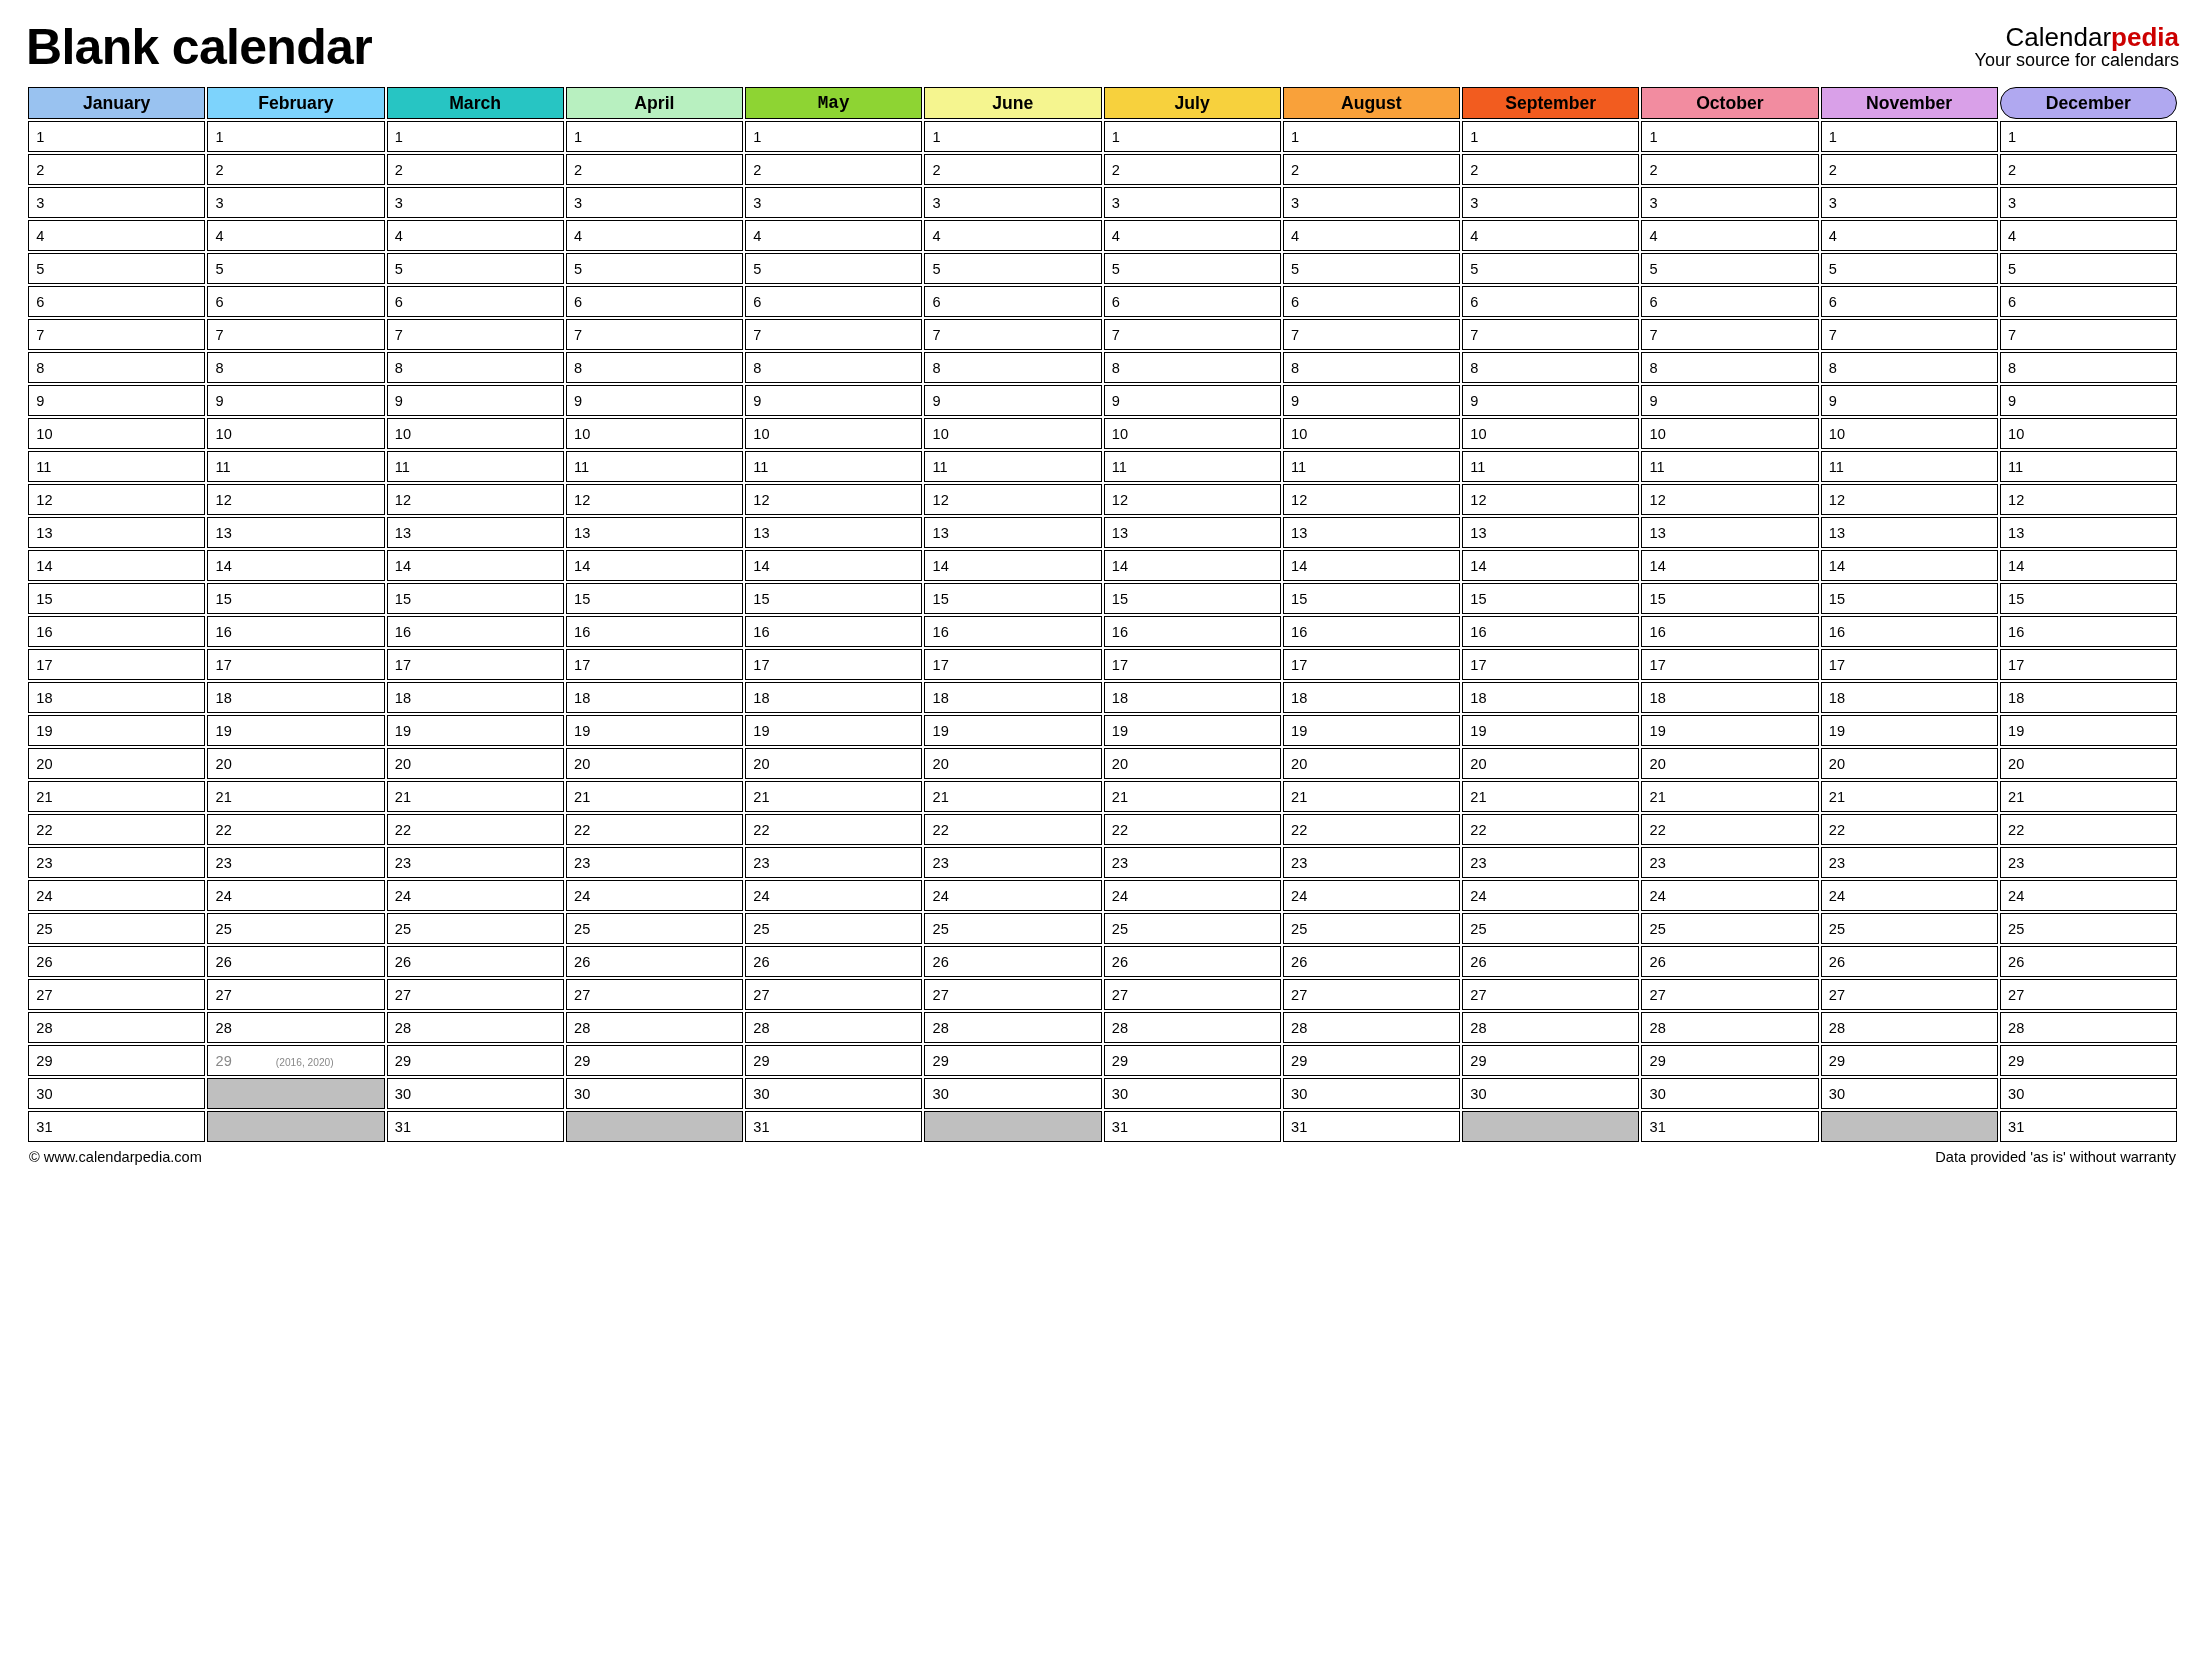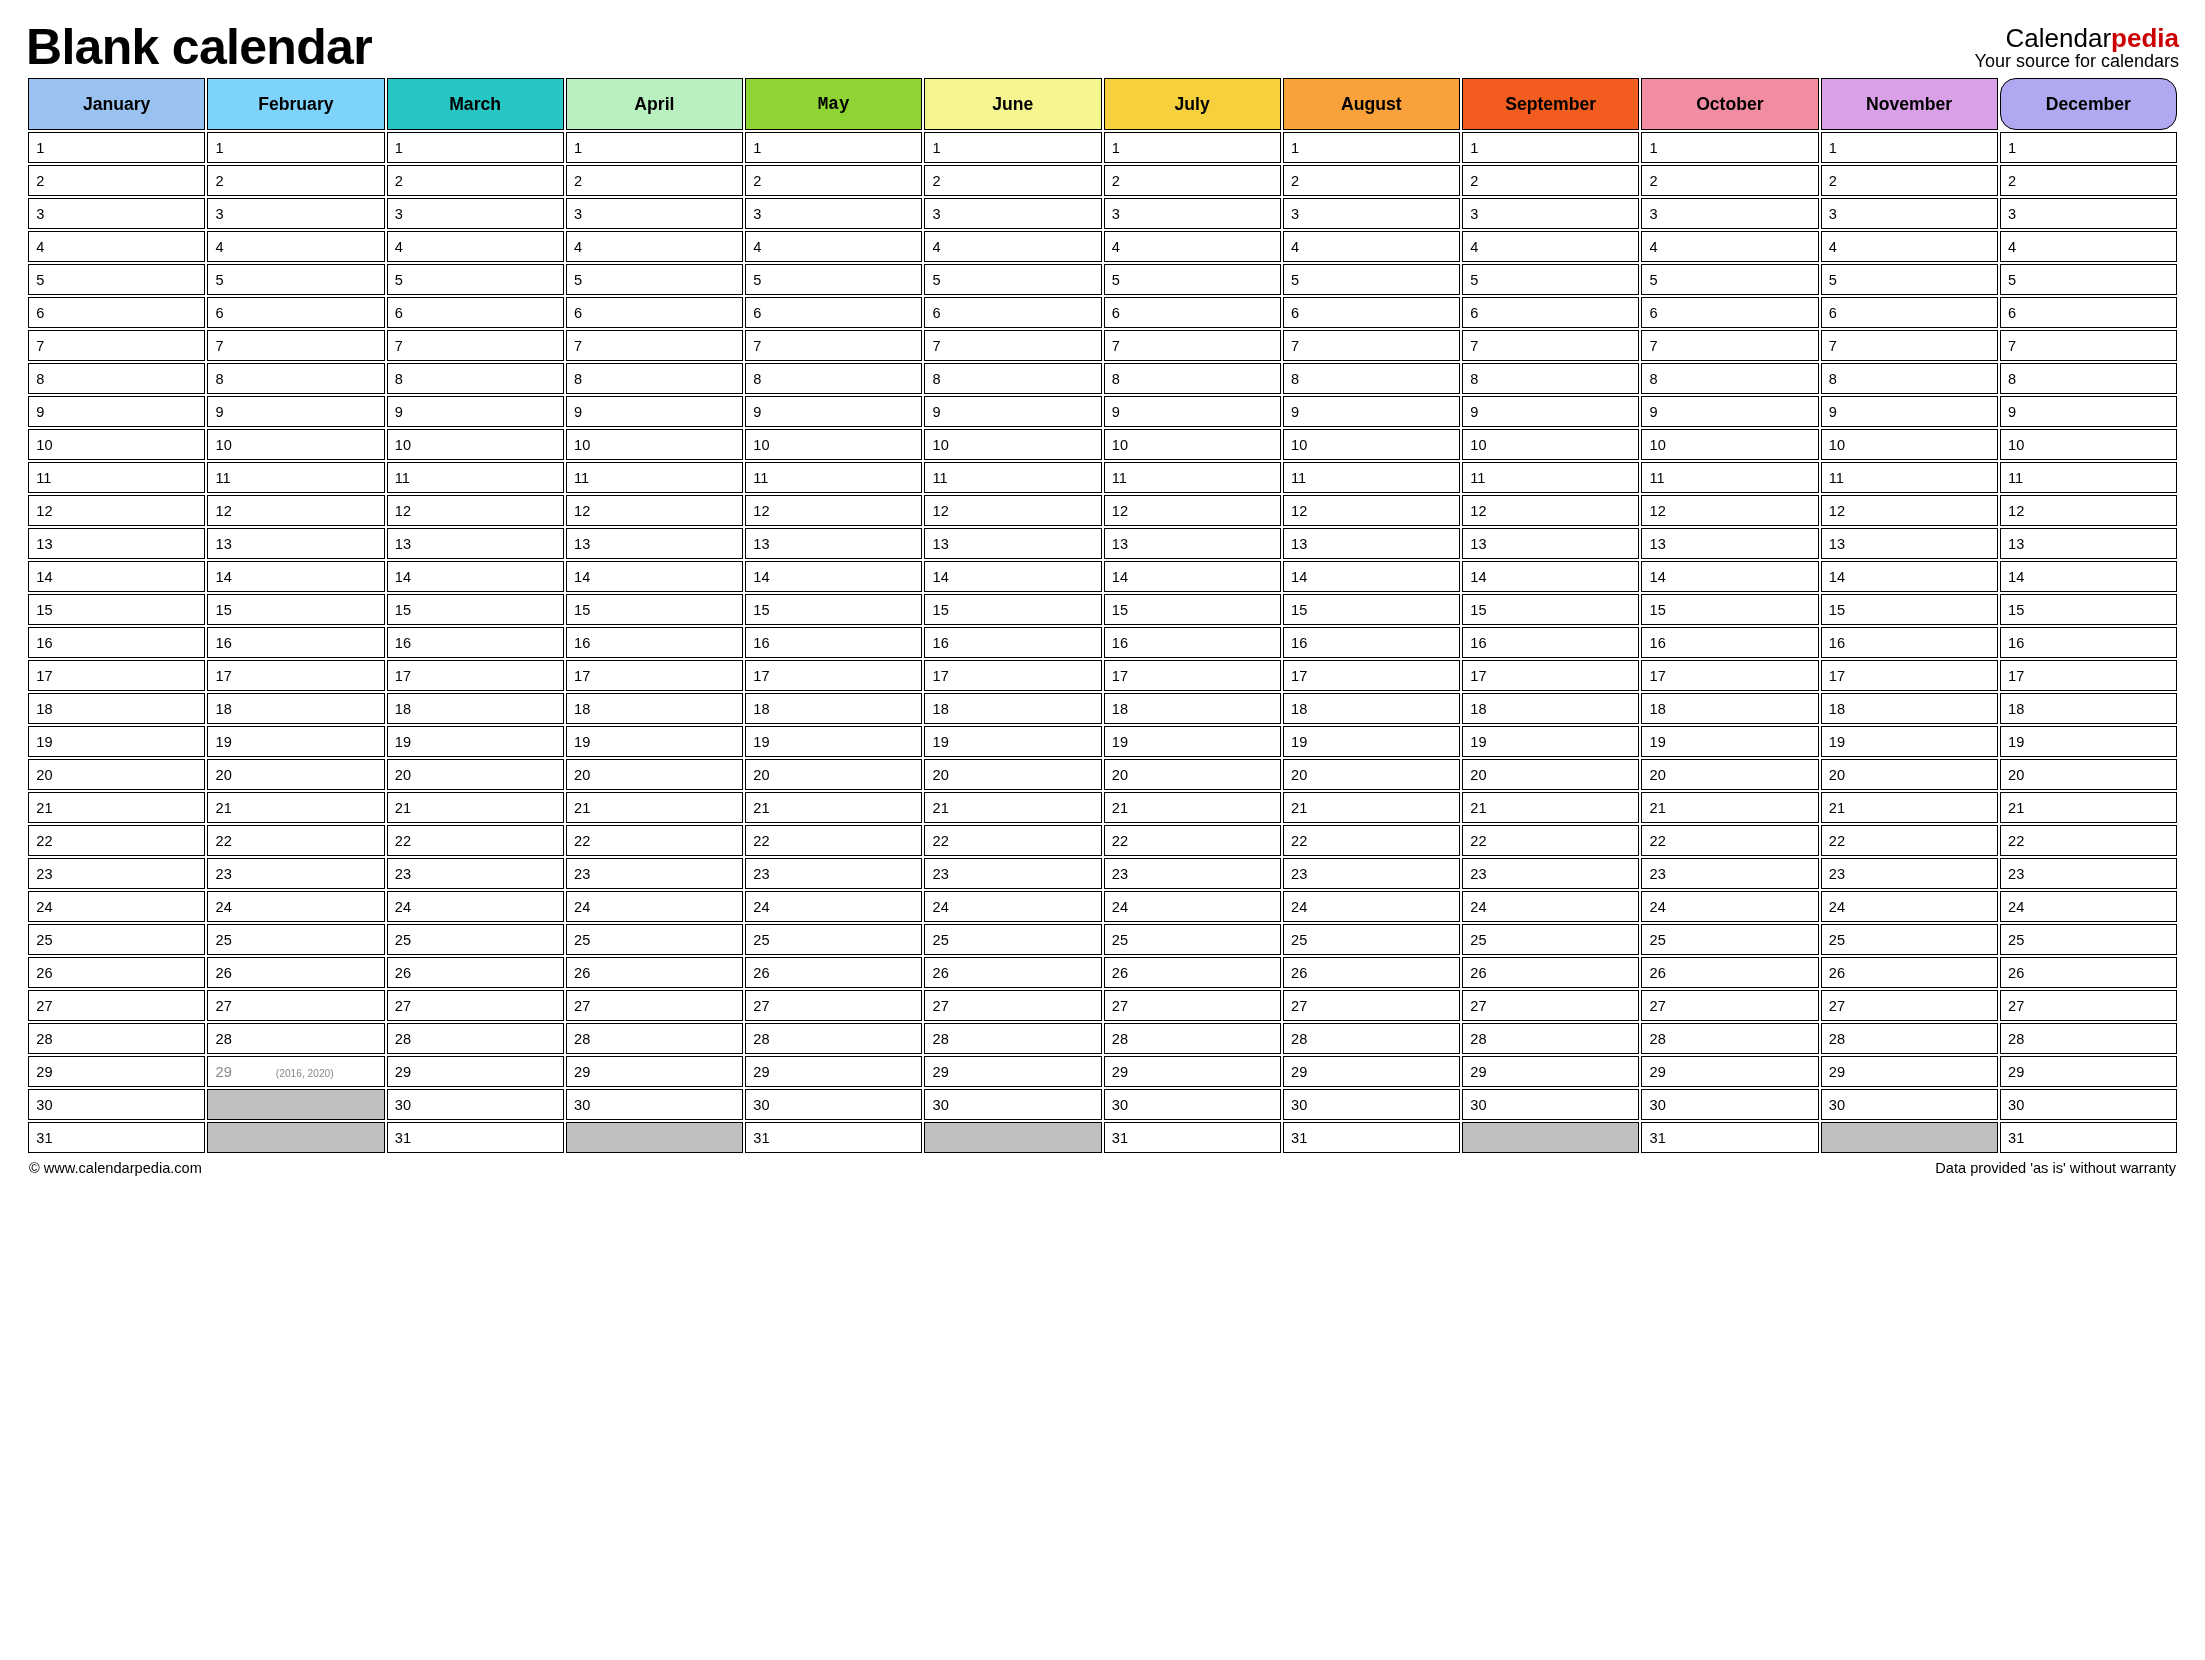--- a/index.html
+++ b/index.html
@@ -6,22 +6,22 @@
   body {
     font-family: Arial, Helvetica, sans-serif;
     background: #fff;
     margin: 0;
     padding: 22px 26px 14.6px 26px;
     color: #000;
   }
   .header {
     display: flex;
     justify-content: space-between;
-    align-items: flex-end;
-    margin-bottom: 4px;
+    align-items: center;
+    margin-bottom: 13px;
   }
   .title {
     font-size: 50px;
     font-weight: 700;
     letter-spacing: -0.7px;
     line-height: 1;
   }
   .brand {
     text-align: right;
     line-height: 1.1;
@@ -41,21 +41,21 @@
     border-collapse: separate;
     border-spacing: 2.2px 2.2px;
     table-layout: fixed;
   }
   th {
     border: 1.5px solid #000;
     font-size: 17.6px;
     font-weight: 700;
     text-align: center;
     padding: 4.4px 2.9px;
-    height: 52px;
+    height: 32px;
   }
   td {
     border: 1.5px solid #000;
     font-size: 14.6px;
     font-weight: 400;
     text-align: left;
     vertical-align: middle;
     padding: 2.9px 7.3px;
     height: 31px;
     background: #fff;

